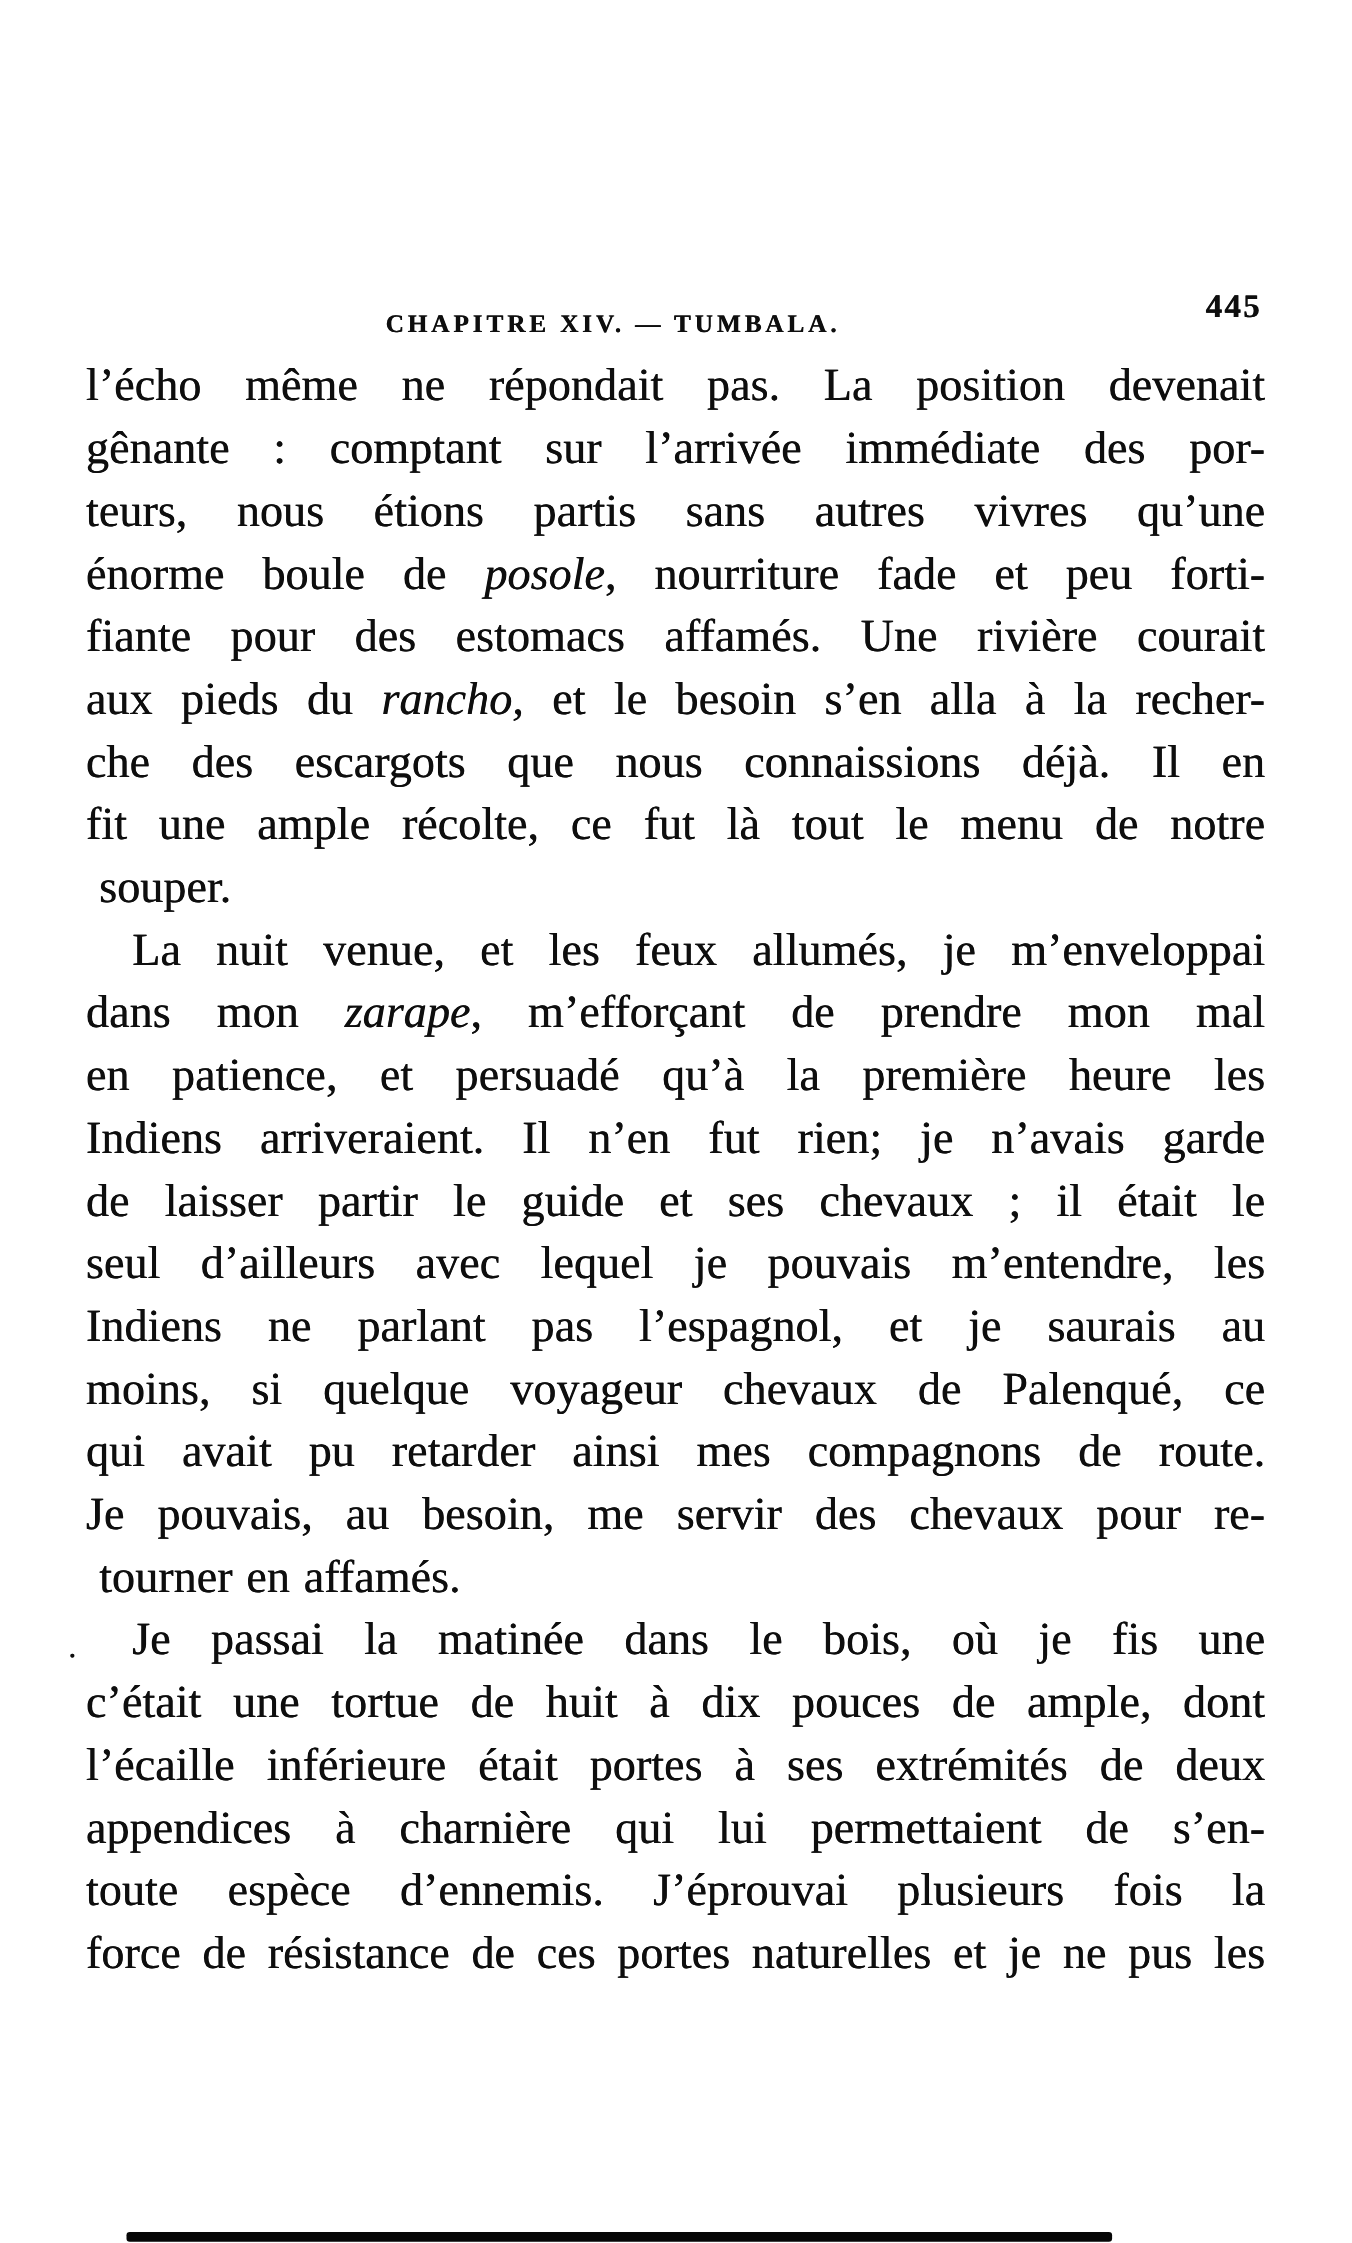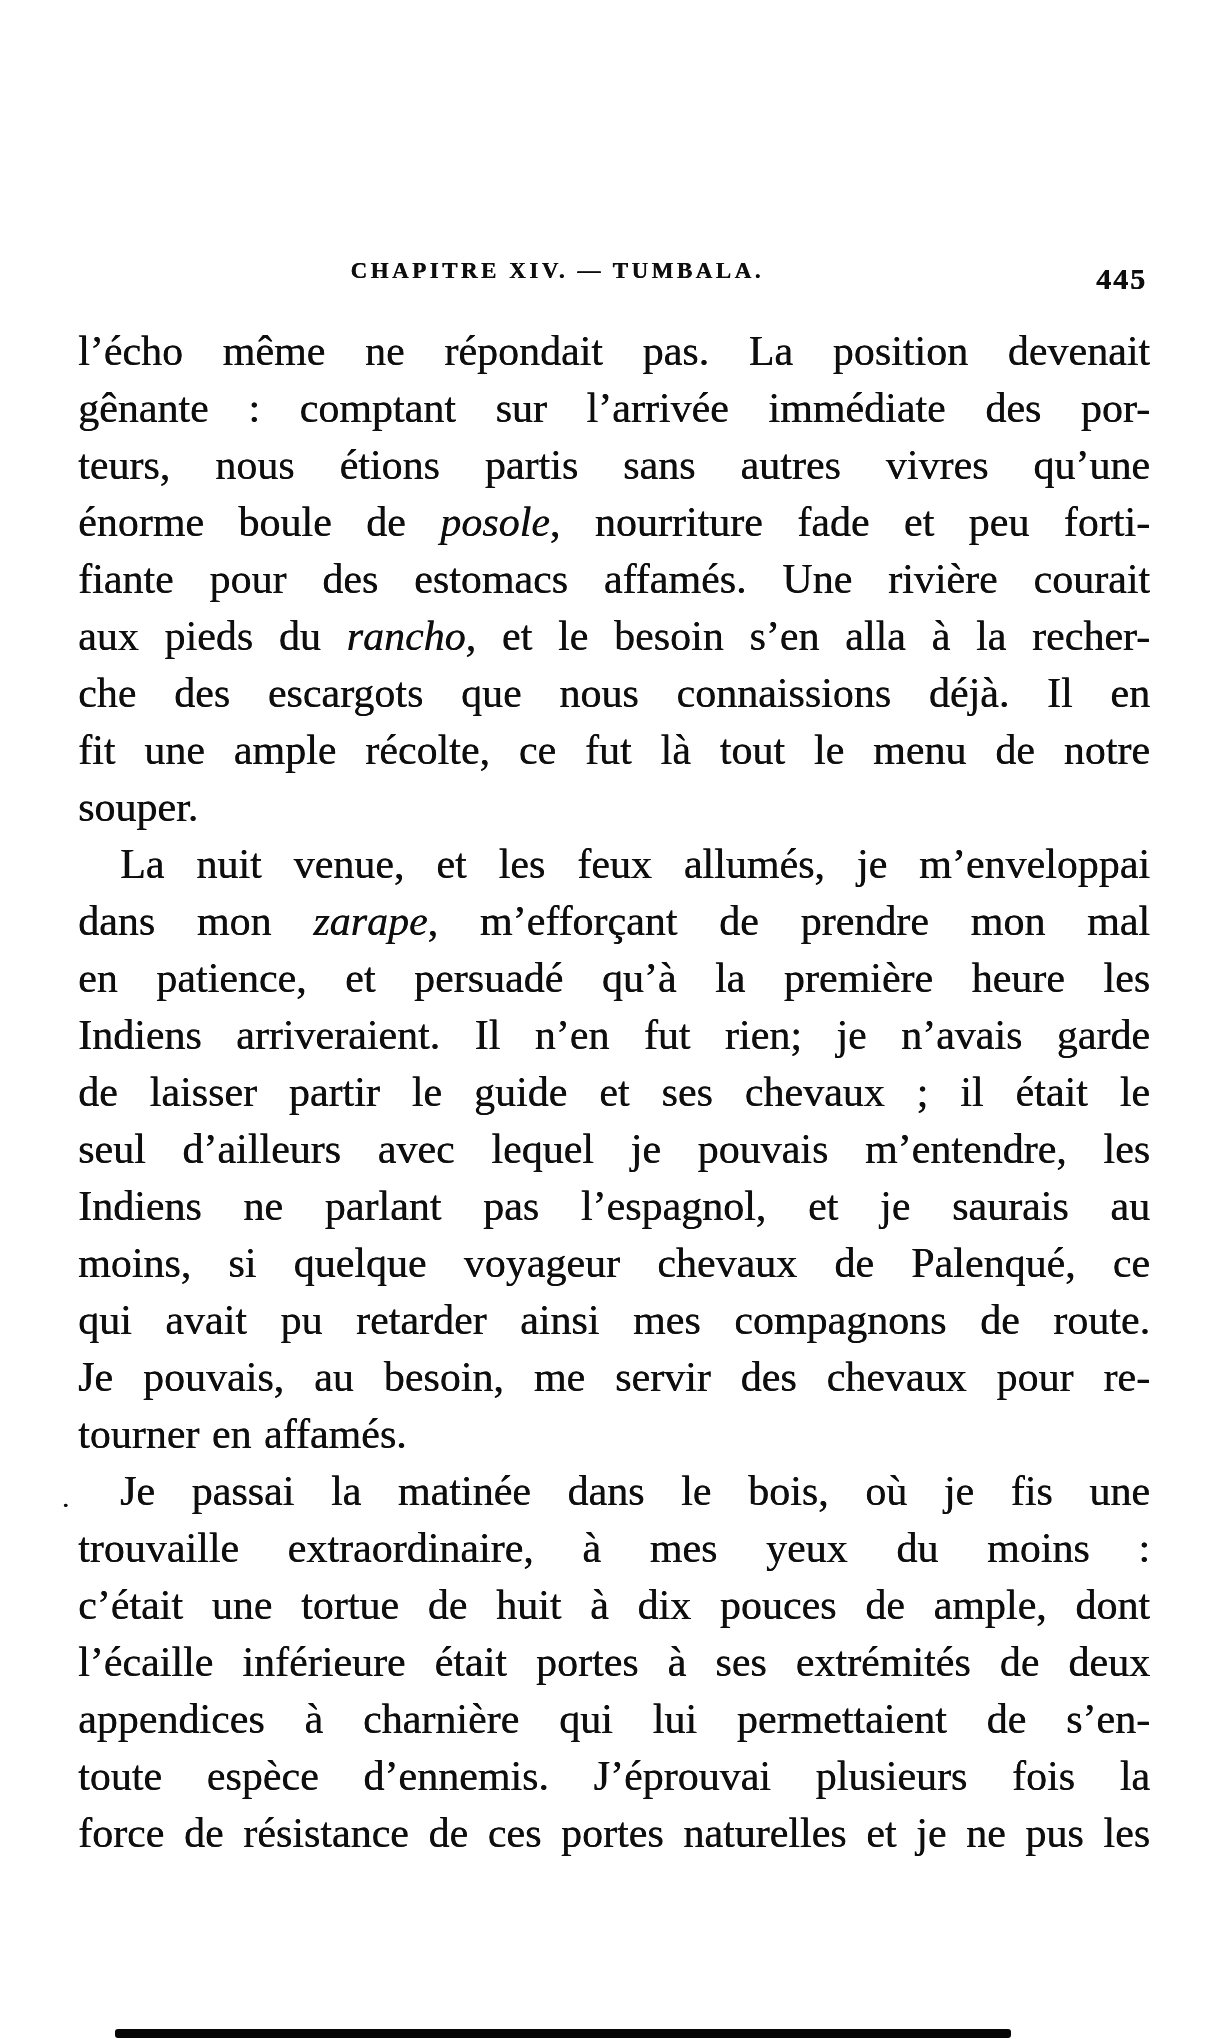--- a/index.html
+++ b/index.html
@@ -11,21 +11,21 @@
     color: #0e0e0e;
     overflow: hidden;
   }
   .page-header {
     position: absolute;
     left: 78px; top: 258px;
     width: 1072px; height: 48px;
   }
   .running-title {
     position: absolute;
-    left: 44.7%; top: 0;
+    left: 44.7%; top: 24px;
     transform: translateX(-50%);
     font-size: 23px;
     font-weight: bold;
     letter-spacing: 3.5px;
     white-space: nowrap;
     text-shadow: 0.4px 0 0 currentColor;
   }
   .page-number {
     position: absolute;
     right: 3px; top: 4px;
@@ -45,20 +45,21 @@
     font-size: 42px;
     text-align: justify;
     text-align-last: justify;
     -moz-text-align-last: justify;
     word-spacing: 2px;
     overflow: hidden;
     text-shadow: 0.4px 0 0 currentColor;
   }
   .line.end {
     text-align-last: left;
+    margin-left: 12px;
     -moz-text-align-last: left;
   }
   .line.indent { text-indent: 42px; }
   .line i { }
   .ink-artifact {
     position: absolute;
     left: 62px; top: 1484px;
     font-size: 28px;
     line-height: 28px;
     text-shadow: 0.4px 0 0 currentColor;
@@ -94,21 +95,20 @@
     <div class="line"><span>en patience, et persuadé qu’à la première heure les</span></div>
     <div class="line"><span>Indiens arriveraient. Il n’en fut rien; je n’avais garde</span></div>
     <div class="line"><span>de laisser partir le guide et ses chevaux ; il était le</span></div>
     <div class="line"><span>seul d’ailleurs avec lequel je pouvais m’entendre, les</span></div>
     <div class="line"><span>Indiens ne parlant pas l’espagnol, et je saurais au</span></div>
     <div class="line"><span>moins, si quelque voyageur chevaux de Palenqué, ce</span></div>
     <div class="line"><span>qui avait pu retarder ainsi mes compagnons de route.</span></div>
     <div class="line"><span>Je pouvais, au besoin, me servir des chevaux pour re-</span></div>
     <div class="line end"><span>tourner en affamés.</span></div>
     <div class="line indent"><span>Je passai la matinée dans le bois, où je fis une</span></div>
-    <div class="line"><span>trouvaille extraordinaire, à mes yeux du moins :</span></div>
     <div class="line"><span>c’était une tortue de huit à dix pouces de ample, dont</span></div>
     <div class="line"><span>l’écaille inférieure était portes à ses extrémités de deux</span></div>
     <div class="line"><span>appendices à charnière qui lui permettaient de s’en-</span></div>
     <div class="line"><span>toute espèce d’ennemis. J’éprouvai plusieurs fois la</span></div>
     <div class="line"><span>force de résistance de ces portes naturelles et je ne pus les</span></div>
   </div>
 
 <div class="ink-artifact">.</div>
 
 <div class="scan-edge-artifact"></div>

